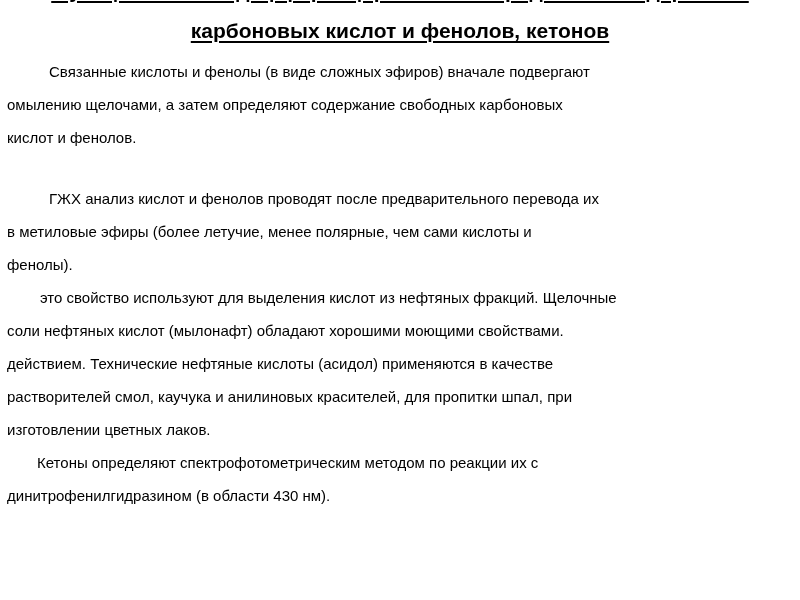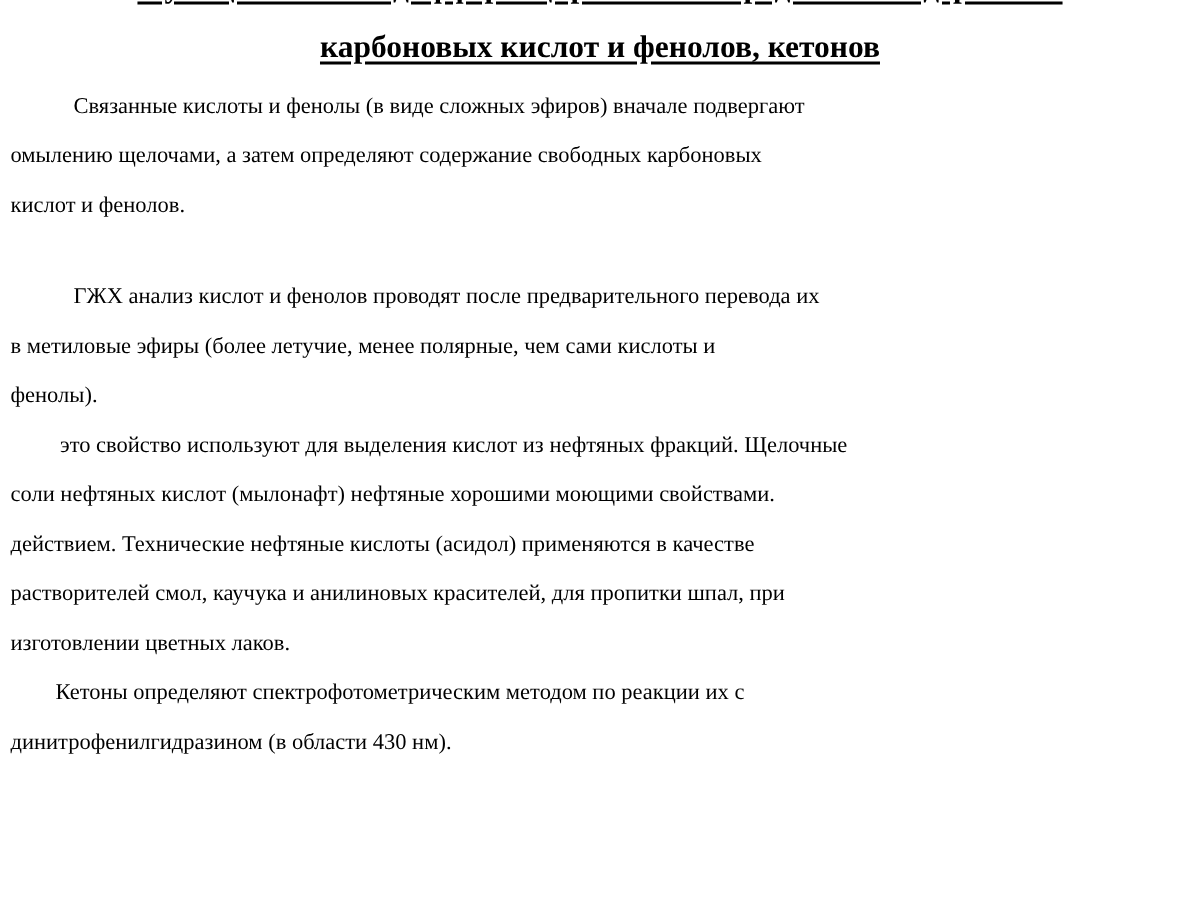--- a/index.html
+++ b/index.html
@@ -8,21 +8,21 @@
     width: 800px;
     height: 600px;
     overflow: hidden;
     background: #ffffff;
   }
   .slide {
     position: relative;
     width: 800px;
     height: 504px;
     background: #ffffff;
-    font-family: Liberation Serif, serif;
+    font-family: Liberation Sans, sans-serif;
     color: #000000;
     overflow: hidden;
   }
   .title {
     position: absolute;
     top: -29px;
     left: 0;
     width: 800px;
     text-align: center;
     font-weight: 700;
@@ -64,21 +64,21 @@
         <div class="line">омылению щелочами, а затем определяют содержание свободных карбоновых</div>
         <div class="line">кислот и фенолов.</div>
       </div>
       <div class="para">
         <div class="line">ГЖХ анализ кислот и фенолов проводят после предварительного перевода их</div>
         <div class="line">в метиловые эфиры (более летучие, менее полярные, чем сами кислоты и</div>
         <div class="line">фенолы).</div>
       </div>
       <div class="para">
         <div class="line">это свойство используют для выделения кислот из нефтяных фракций. Щелочные</div>
-        <div class="line">соли нефтяных кислот (мылонафт) нефтяные хорошими моющими свойствами.</div>
+        <div class="line">соли нефтяных кислот (мылонафт) обладают хорошими моющими свойствами.</div>
         <div class="line">действием. Технические нефтяные кислоты (асидол) применяются в качестве</div>
         <div class="line">растворителей смол, каучука и анилиновых красителей, для пропитки шпал, при</div>
         <div class="line">изготовлении цветных лаков.</div>
       </div>
       <div class="para">
         <div class="line">Кетоны определяют спектрофотометрическим методом по реакции их с</div>
         <div class="line">динитрофенилгидразином (в области 430 нм).</div>
       </div>
     </div>
 </div>

